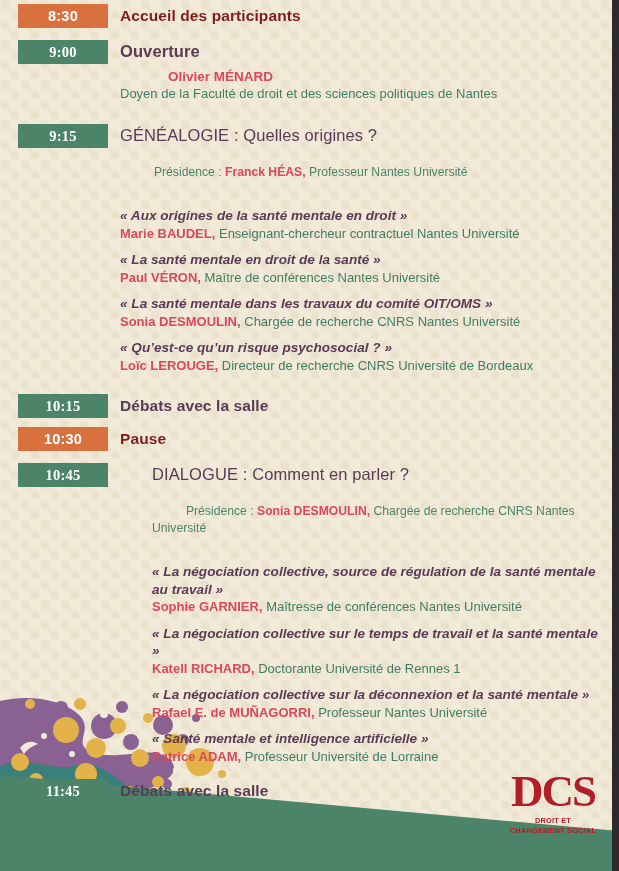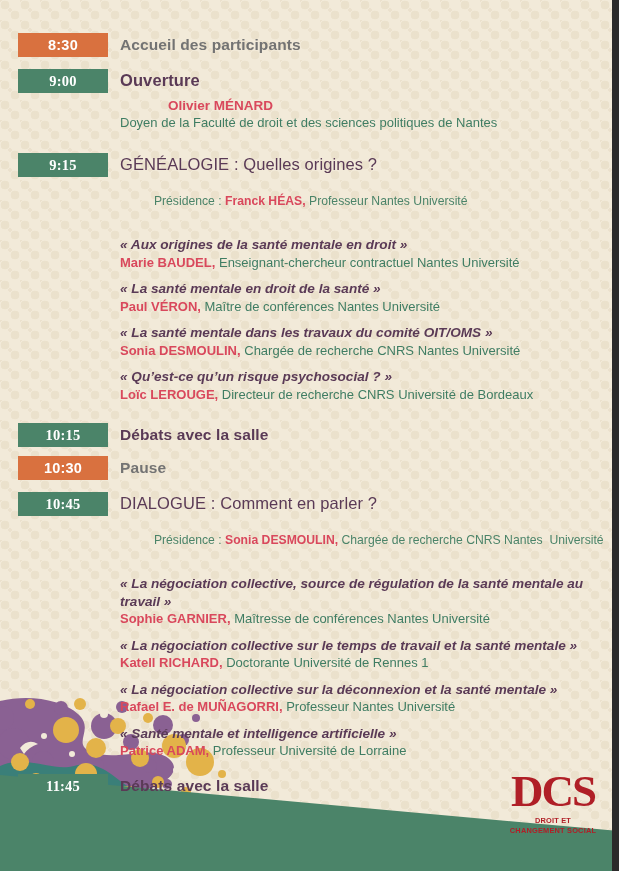--- a/index.html
+++ b/index.html
@@ -35,21 +35,21 @@
       radial-gradient(circle at 5px 5px, rgba(221,205,176,0.42) 0 4.2px, transparent 4.6px),
       radial-gradient(circle at 15px 15px, rgba(221,205,176,0.42) 0 4.2px, transparent 4.6px);
     background-size: 20px 20px, 20px 20px, 20px 20px, 20px 20px;
     opacity: .75;
   }
 
   
   #schedule {
     position: absolute;
     left: 0; top: 0; right: 0;
-    padding-top: 33px;
+    padding-top: 4px;
     z-index: 5;
   }
 
   .row {
     position: relative;
     display: flex;
     align-items: flex-start;
     padding-left: 18px;
   }
 
@@ -75,21 +75,21 @@
   }
 
   
   .simple-title {
     font-size: 15.5px;
     font-weight: bold;
     line-height: 24px;
     color: #5a3a56;
     letter-spacing: .1px;
   }
-  .simple-title.accent-orange { color: #737373; }
+  .simple-title.accent-orange { color: #7f1d1d; }
 
   
   .block-title {
     font-size: 16.5px;
     font-weight: bold;
     line-height: 22px;
     color: #5a3a56;
     letter-spacing: .1px;
   }
 
@@ -150,21 +150,21 @@
     color: #d9485c;
     font-weight: bold;
   }
 
   
   #row-accueil    { margin-top: 0; }
   #row-ouverture  { margin-top: 12px; }
   #row-genealogie { margin-top: 22px; }
   #row-debats1    { margin-top: 20px; }
   #row-pause      { margin-top: 9px; }
-  #row-dialogue   { margin-top: 12px; }
+  #row-dialogue   { margin-top: 12px; gap: 32px; }
   #row-debats2    { margin-top: 14px; }
 
   
   #artwork {
     position: absolute;
     left: 0; bottom: 0;
     width: 619px;
     height: 175px;
     z-index: 2;
     pointer-events: none;

